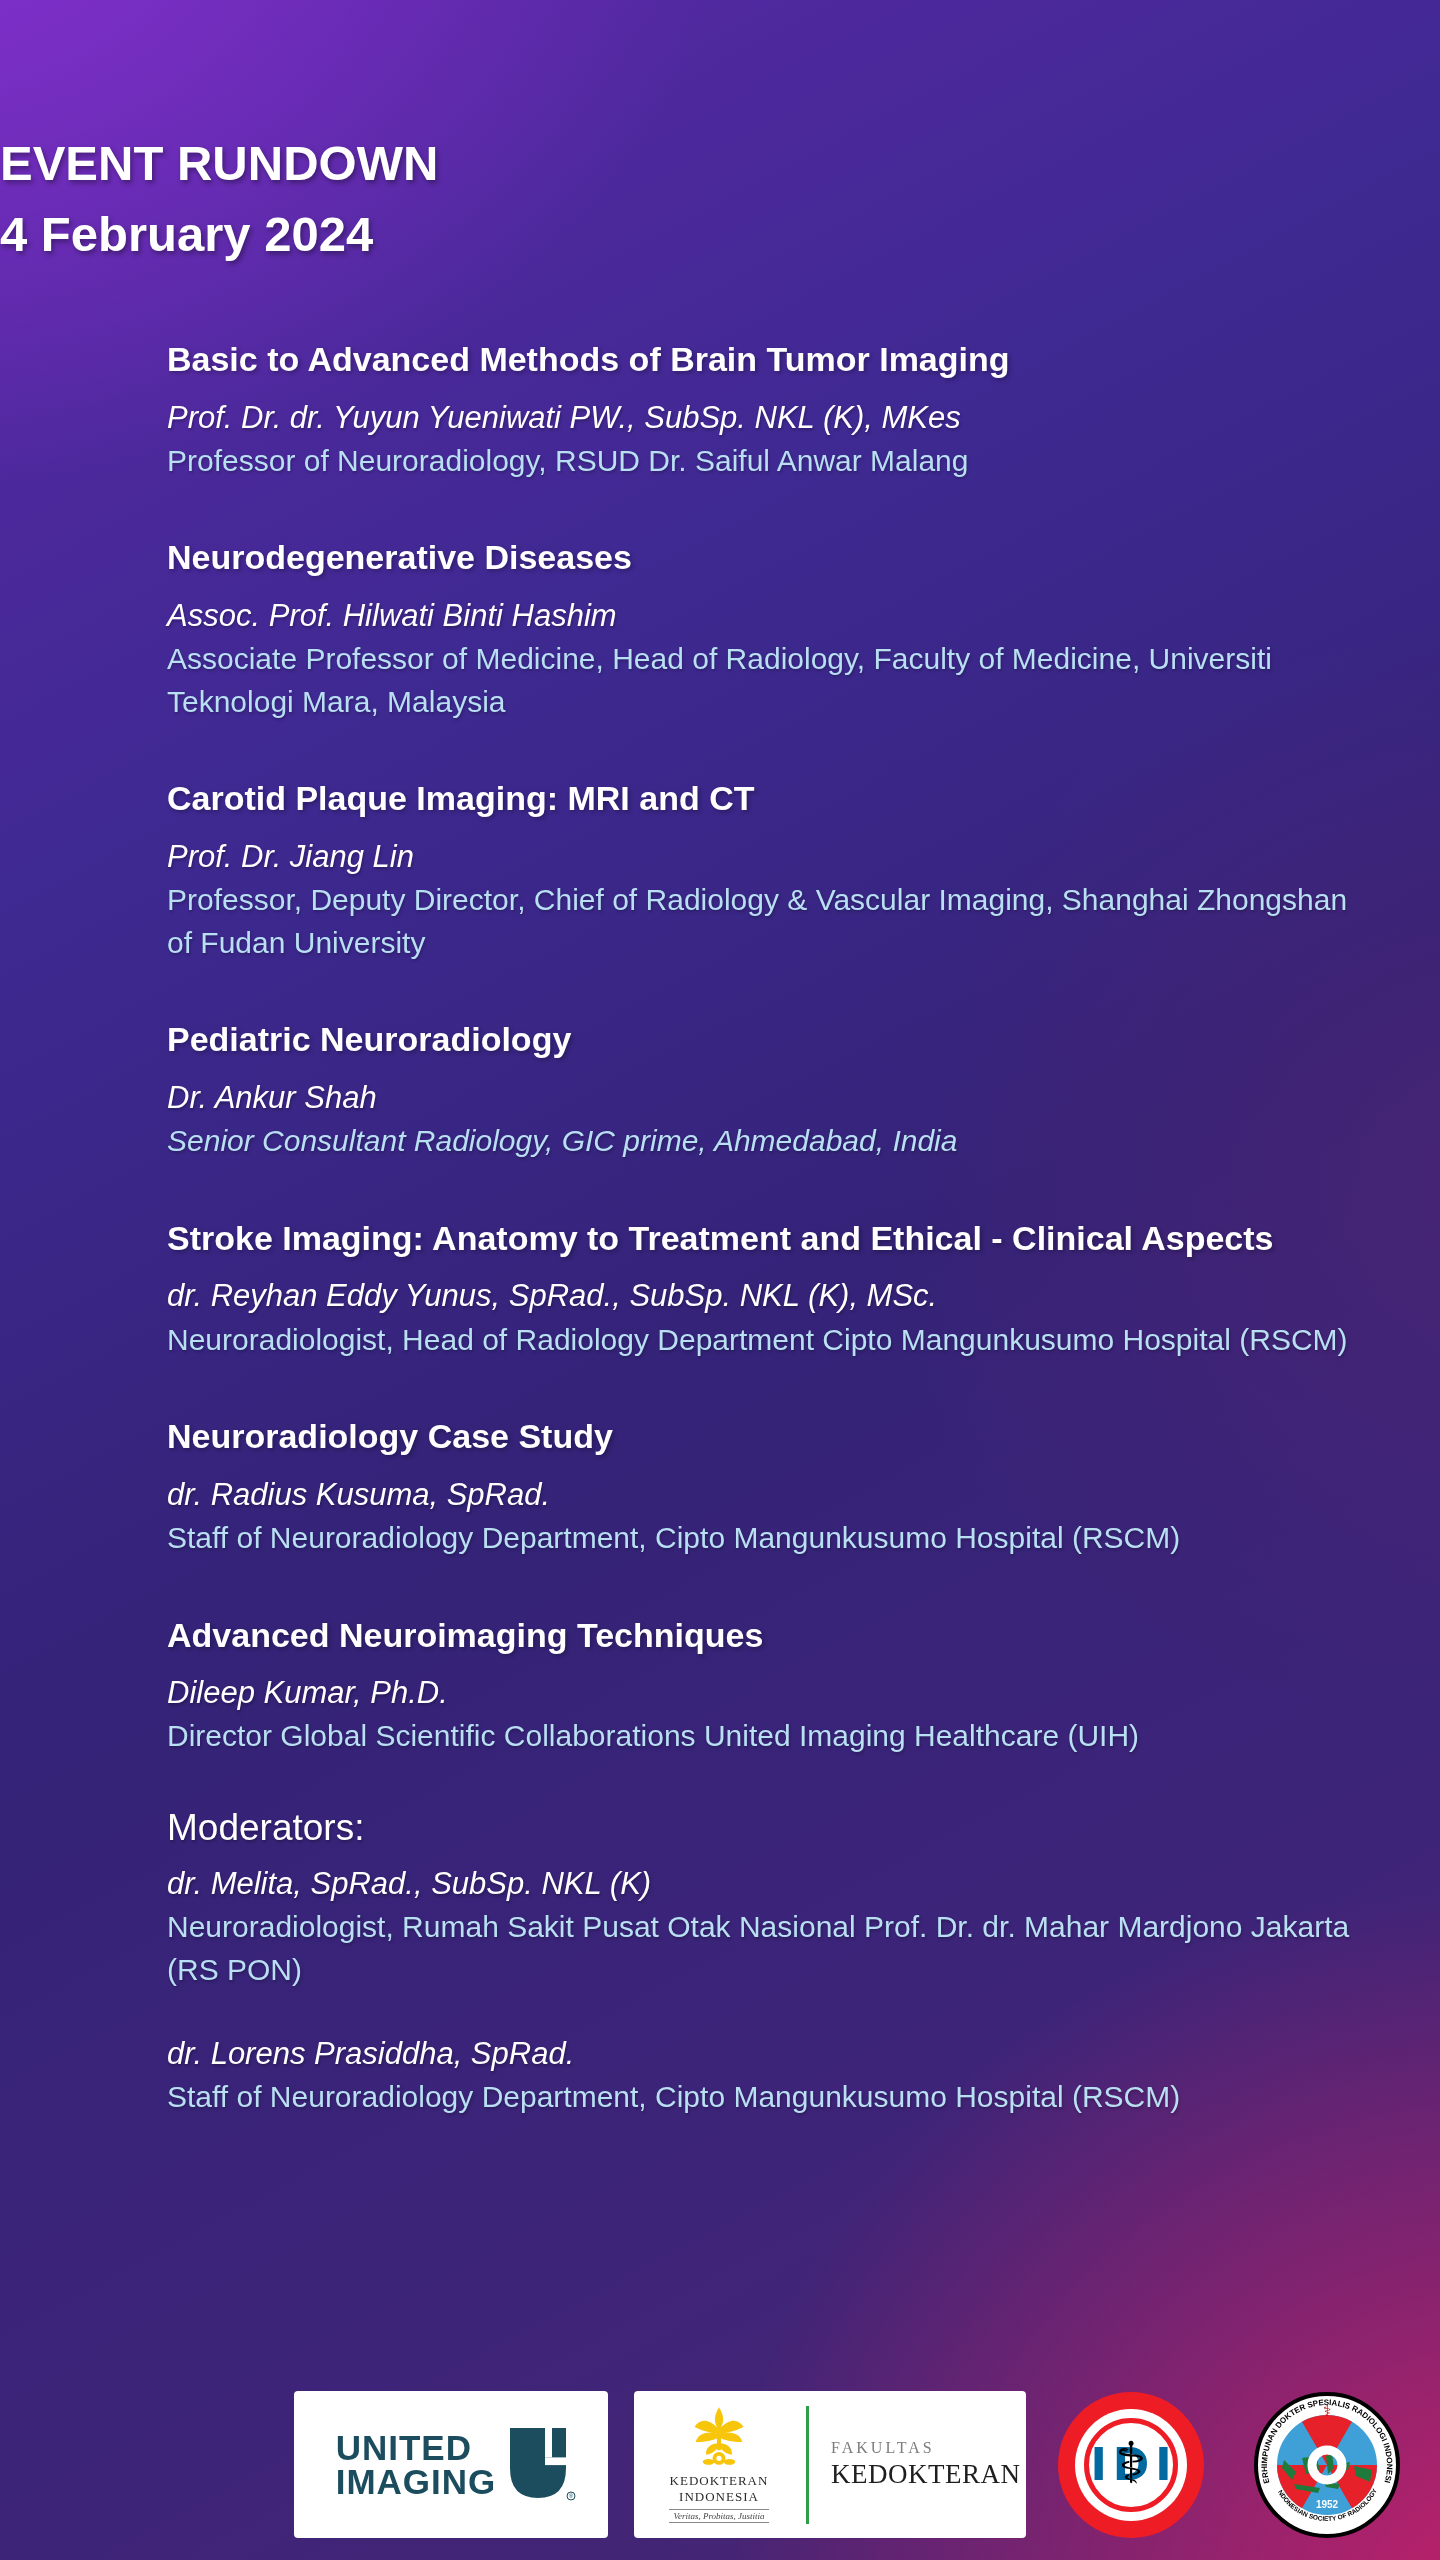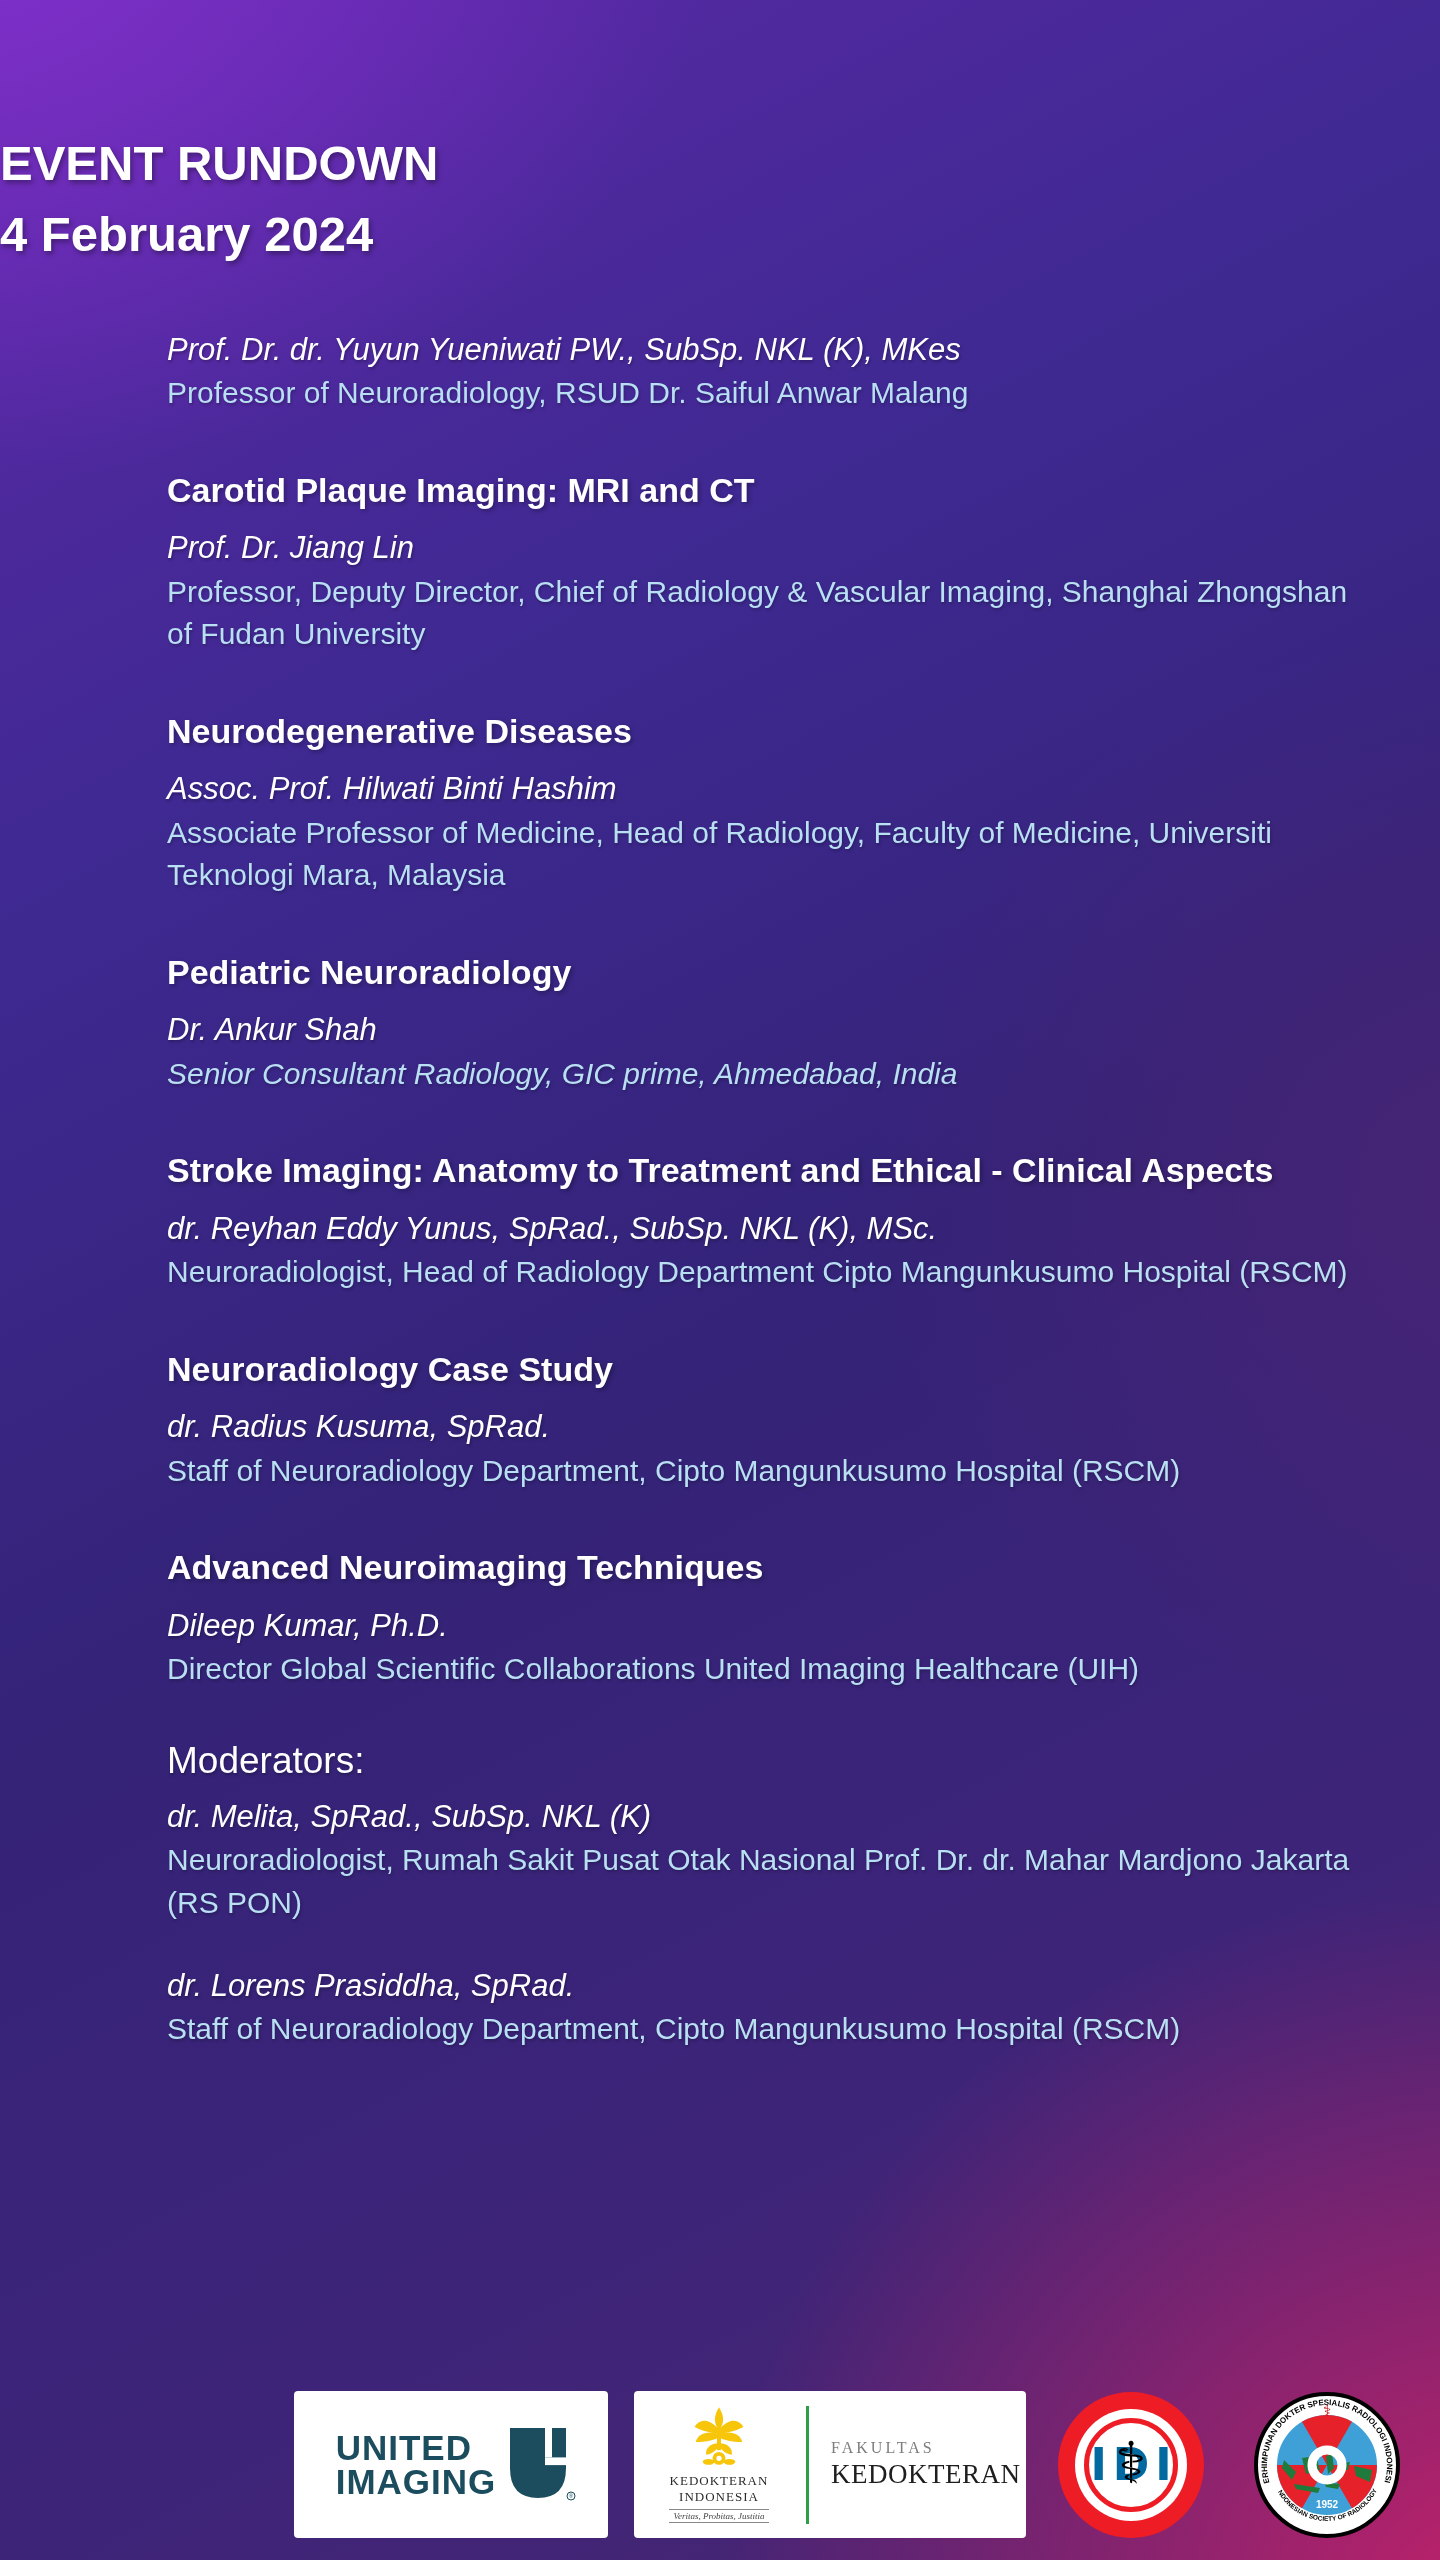--- a/index.html
+++ b/index.html
@@ -63,34 +63,35 @@
 <div class="poster">
 
   <div class="title-block">
     <div>EVENT RUNDOWN</div>
     <div>4 February 2024</div>
   </div>
 
   <div class="content">
 
     <div class="session">
+      <div class="session-title">Basic to Advanced Methods of Brain Tumor Imaging</div>
       <div class="speaker">Prof. Dr. dr. Yuyun Yueniwati PW., SubSp. NKL (K), MKes</div>
       <div class="affiliation">Professor of Neuroradiology, RSUD Dr. Saiful Anwar Malang</div>
+    </div>
+
+    <div class="session">
+      <div class="session-title">Neurodegenerative Diseases</div>
+      <div class="speaker">Assoc. Prof. Hilwati Binti Hashim</div>
+      <div class="affiliation">Associate Professor of Medicine, Head of Radiology, Faculty of Medicine, Universiti Teknologi Mara, Malaysia</div>
     </div>
 
     <div class="session">
       <div class="session-title">Carotid Plaque Imaging: MRI and CT</div>
       <div class="speaker">Prof. Dr. Jiang Lin</div>
       <div class="affiliation">Professor, Deputy Director, Chief of Radiology &amp; Vascular Imaging, Shanghai Zhongshan of Fudan University</div>
-    </div>
-
-    <div class="session">
-      <div class="session-title">Neurodegenerative Diseases</div>
-      <div class="speaker">Assoc. Prof. Hilwati Binti Hashim</div>
-      <div class="affiliation">Associate Professor of Medicine, Head of Radiology, Faculty of Medicine, Universiti Teknologi Mara, Malaysia</div>
     </div>
 
     <div class="session">
       <div class="session-title">Pediatric Neuroradiology</div>
       <div class="speaker">Dr. Ankur Shah</div>
       <div class="affiliation italic">Senior Consultant Radiology, GIC prime, Ahmedabad, India</div>
     </div>
 
     <div class="session">
       <div class="session-title">Stroke Imaging: Anatomy to Treatment and Ethical - Clinical Aspects</div>

